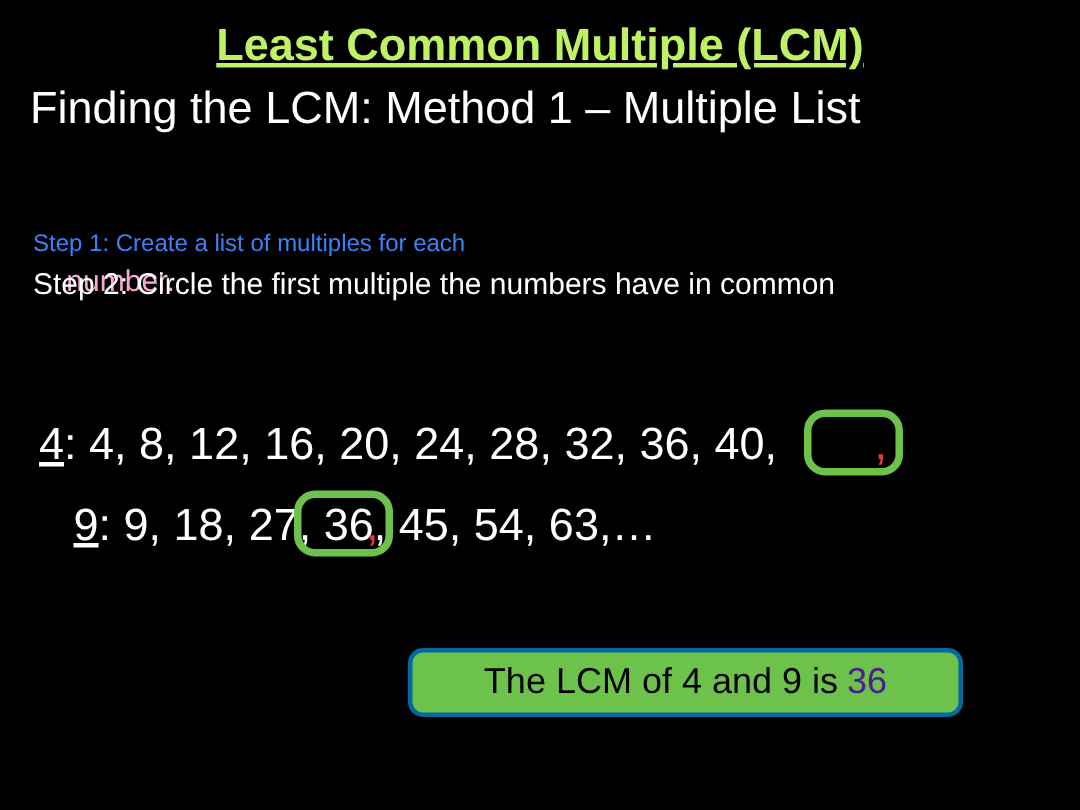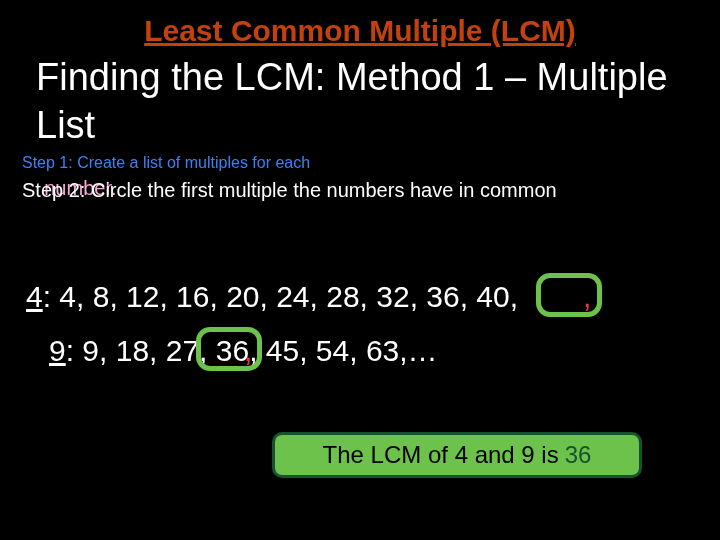--- a/index.html
+++ b/index.html
@@ -12,31 +12,30 @@
   }
   .title {
     position: absolute;
     top: 14px;
     left: 0;
     width: 720px;
     text-align: center;
     font-size: 30px;
     font-weight: bold;
     text-decoration: underline;
-    color: #c2410c;
+    color: #bef264;
   }
   .subtitle {
     position: absolute;
     top: 54px;
     left: 20px;
     width: 680px;
-    font-size: 38px;
+    font-size: 30px;
     color: #fff;
     line-height: 1.25;
-    margin-left: 16px;
   }
   .overlap {
     position: absolute;
     top: 154px;
     left: 22px;
     width: 680px;
     height: 60px;
   }
   .overlap .step1 {
     position: absolute;
@@ -105,29 +104,29 @@
   }
   .comma-front.ca { top: 280px; left: 583px; }
   .comma-front.cb { top: 334px; left: 244px; }
   .answer-box {
     position: absolute;
     top: 432px;
     left: 272px;
     width: 370px;
     height: 46px;
     background: #6cc24a;
-    border: 3px solid #14532d;
+    border: 3px solid #0369a1;
     border-radius: 10px;
     display: flex;
     align-items: center;
     justify-content: center;
     font-size: 24px;
   }
   .answer-box .ans-black { color: #000; }
-  .answer-box .ans-red { color: #14532d; margin-left: 6px; }
+  .answer-box .ans-red { color: #4c1d95; margin-left: 6px; }
 </style>
 </head>
 <body>
 
 <div class="title">Least Common Multiple (LCM)</div>
 
 <div class="subtitle">Finding the LCM: Method 1 – Multiple List</div>
 
 <div class="overlap">
   <div class="step1">Step 1: Create a list of multiples for each</div>

